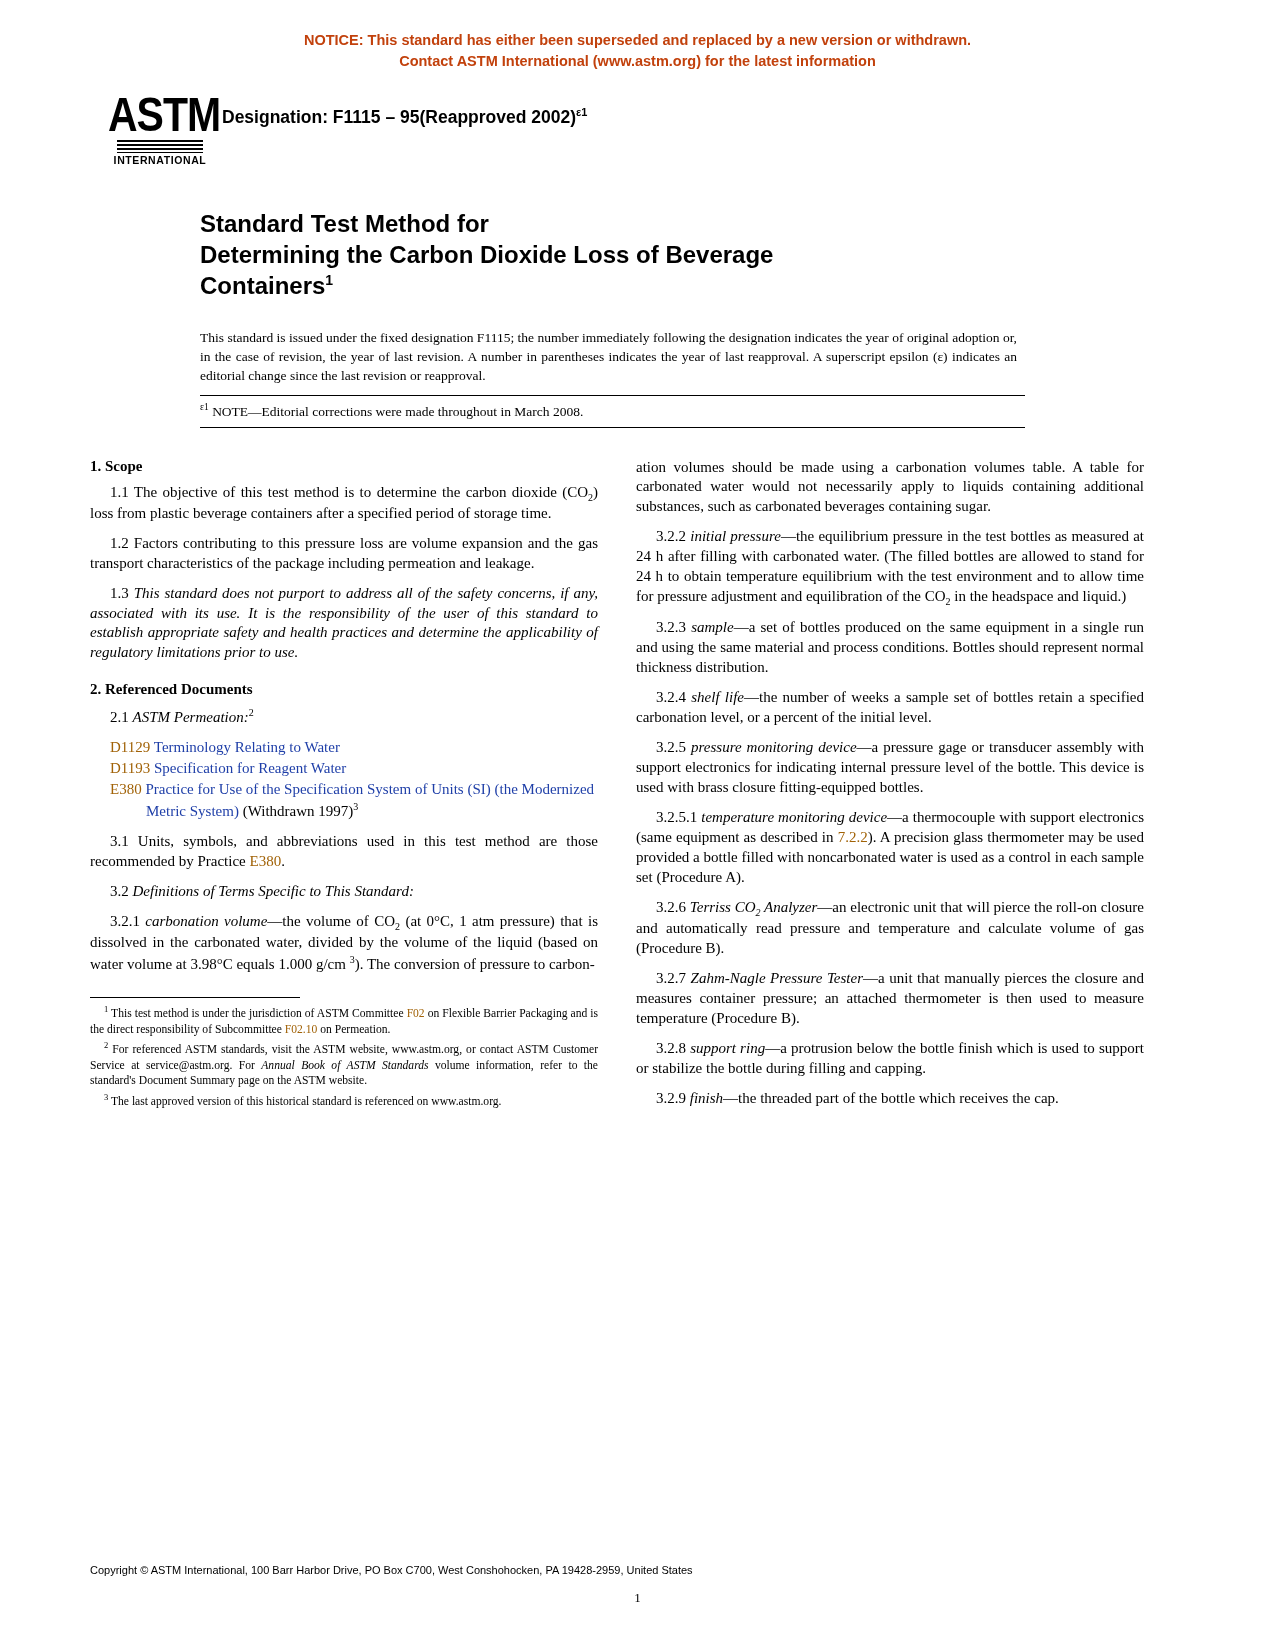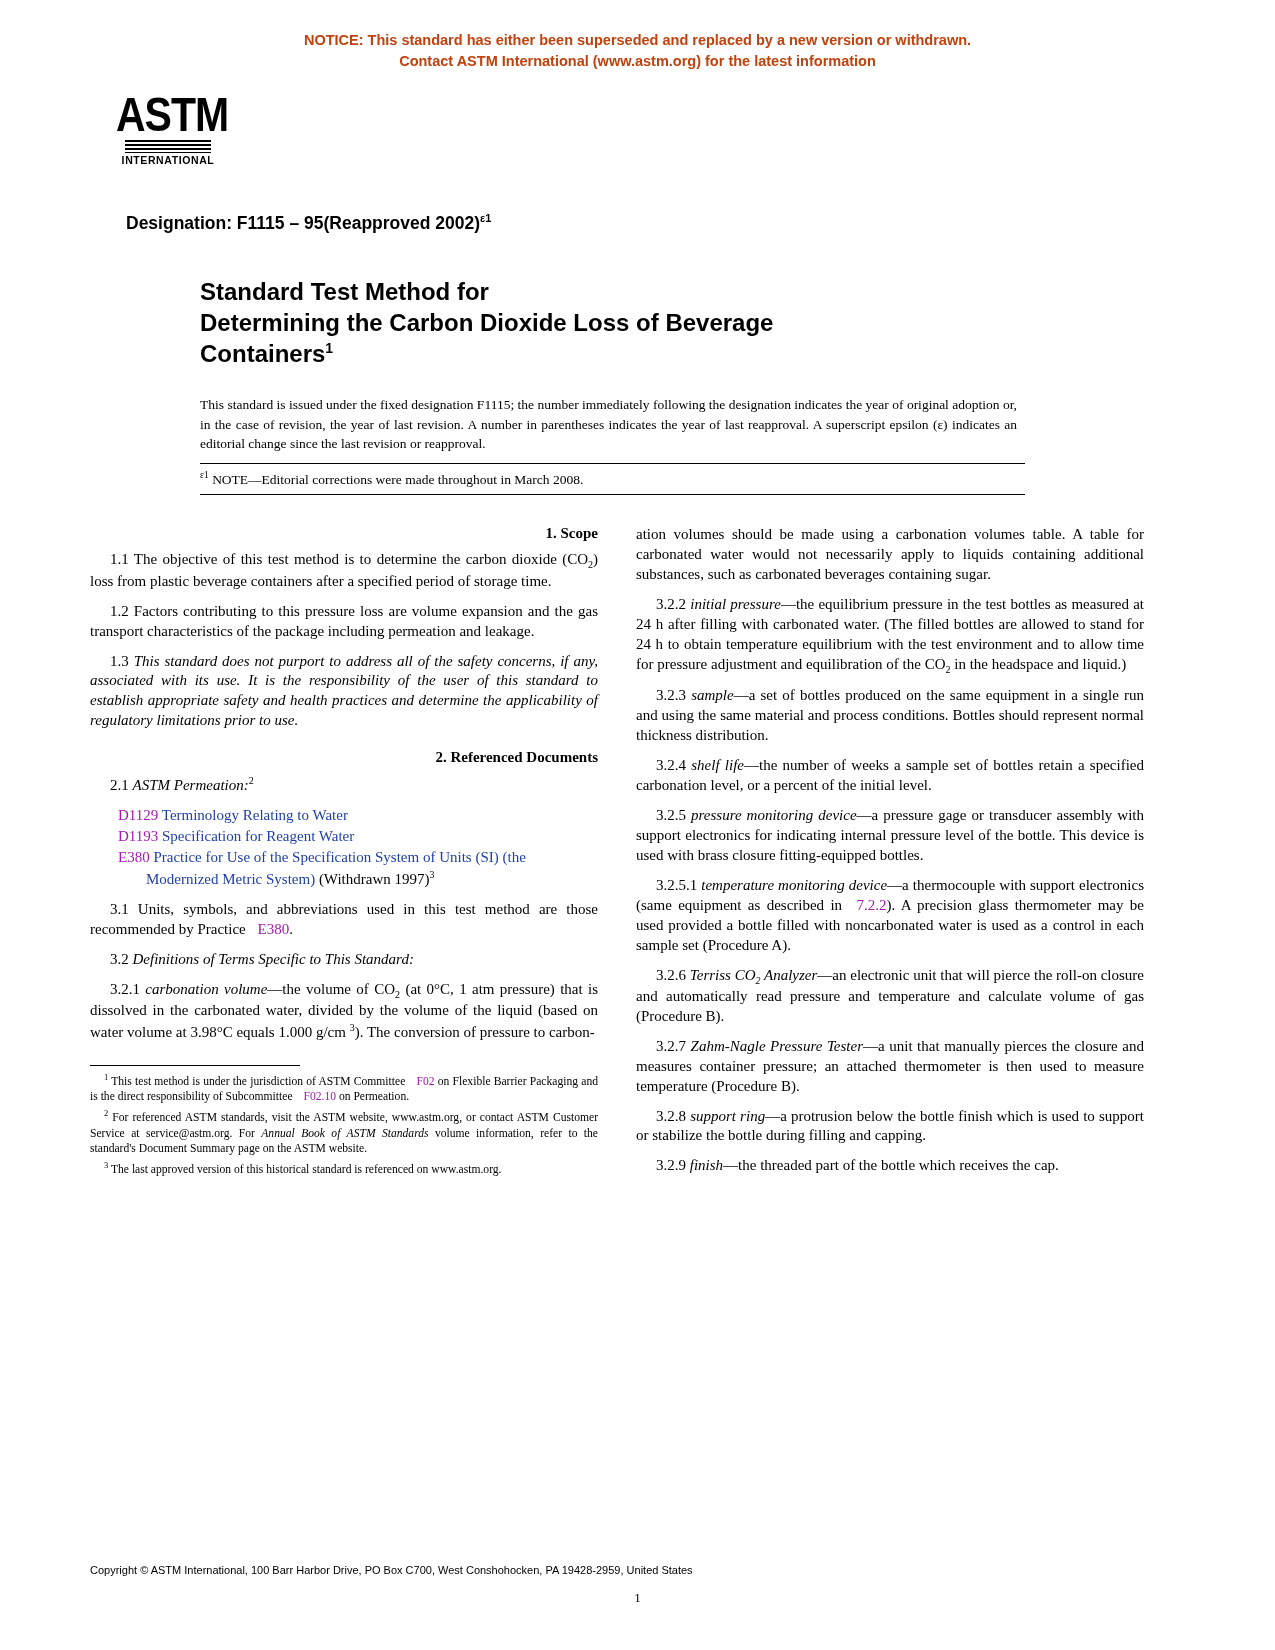--- a/index.html
+++ b/index.html
@@ -29,22 +29,21 @@
     font-size: 14.5px;
     line-height: 1.45;
     padding-top: 30px;
   }
   .notice div { white-space: nowrap; }
 
   .head-row {
     display: flex;
     align-items: flex-start;
     margin-top: 22px;
-    margin-left: 26px;
-    flex-direction: column;
+    margin-left: 18px;
   }
   .logo {
     width: 104px;
     flex: 0 0 104px;
     text-align: center;
     padding-top: 2px;
   }
   .logo-mark {
     font-family: "Liberation Sans", sans-serif;
     font-weight: bold;
@@ -121,35 +120,34 @@
     margin-top: 30px;
     gap: 38px;
   }
   .col { width: 508px; }
 
   h2.sec {
     font-family: "Liberation Serif", serif;
     font-weight: bold;
     font-size: 15px;
     margin: 18px 0 8px 0;
-    text-align: right;
   }
   h2.sec.first { margin-top: 0; }
 
   p.para {
     font-size: 15px;
     line-height: 1.33;
     text-align: justify;
     margin: 0 0 10px 0;
     text-indent: 20px;
   }
   p.para.noindent { text-indent: 0; }
   .it { font-style: italic; margin-top: 23px; }
   .ref { color: #1f3fa8; }
-  .refred { color: #a21caf; margin-left: 8px; }
+  .refred { color: #a16207; }
 
   .stdlist {
     font-size: 15px;
     line-height: 1.33;
     margin: 0 0 10px 0;
     padding-left: 20px;
   }
   .stdlist div { margin-bottom: 1px; }
   .stdlist .hang { padding-left: 36px; text-indent: -36px; }
   .stdlist sup { font-size: 10px; }

